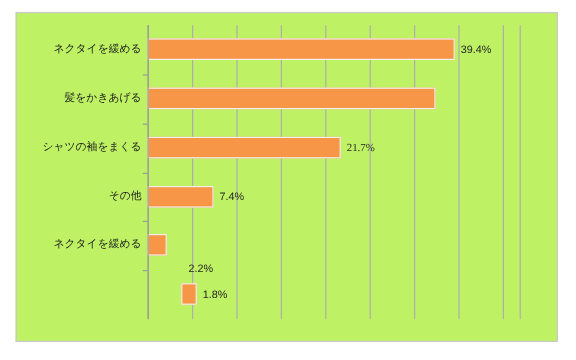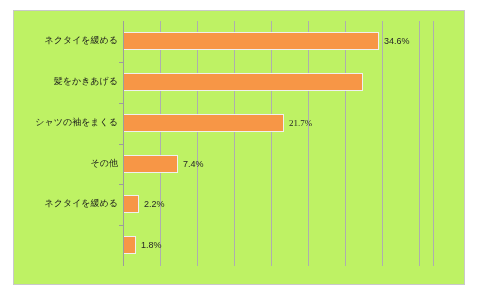--- a/index.html
+++ b/index.html
@@ -126,38 +126,38 @@
       <div class="gridline" style="left: 74px;"></div>
       <div class="gridline" style="left: 111px;"></div>
       <div class="gridline" style="left: 148px;"></div>
       <div class="gridline" style="left: 185px;"></div>
       <div class="gridline" style="left: 222px;"></div>
       <div class="gridline" style="left: 259px;"></div>
       <div class="gridline" style="left: 296px;"></div>
       <div class="gridline" style="left: 310px;"></div>
       <div class="bar-row" style="top: 0px; width: 311px;">
         <div class="bar" title="ネクタイを緩める" style="width: 256px; background: rgb(247, 150, 70);"></div>
-        <div class="bar-value" style="left: 257px;">34.6%</div>
+        <div class="bar-value" style="left: 257px;">39.4%</div>
       </div>
       <div class="bar-row" style="top: 41px; width: 311px;">
         <div class="bar" title="車を運転する" style="width: 240px; background: rgb(247, 150, 70);"></div>
       </div>
       <div class="bar-row" style="top: 82px; width: 311px; font-family: Liberation Serif, serif;">
         <div class="bar" title="シャツの袖をまくる" style="width: 161px; background: rgb(247, 150, 70);"></div>
         <div class="bar-value" style="left: 162px;">21.7%</div>
       </div>
       <div class="bar-row" style="top: 123px; width: 311px;">
         <div class="bar" title="その他" style="width: 55px; background: rgb(247, 150, 70);"></div>
         <div class="bar-value" style="left: 56px;">7.4%</div>
       </div>
       <div class="bar-row" style="top: 163px; width: 311px;">
         <div class="bar" title="髪をかきあげる" style="width: 16px; background: rgb(247, 150, 70);"></div>
-        <div class="bar-value" style="left: 17px;">2.2%</div>
+        <div class="bar-value" style="left: 30px; margin-top: 20px;">2.2%</div>
       </div>
-      <div class="bar-row" style="top: 204px; width: 311px;">
+      <div class="bar-row" style="top: 204px; width: 311px; margin-left: 28px;">
         <div class="bar" title="タバコを吸う" style="width: 13px; background: rgb(247, 150, 70);"></div>
         <div class="bar-value" style="left: 14px;">1.8%</div>
       </div>
     </div>
 
   <div id="value-axis-line"></div>
 
 <div class="axis-tick" style="top: 51px;"></div>
     <div class="axis-tick" style="top: 92px;"></div>
     <div class="axis-tick" style="top: 133px;"></div>

